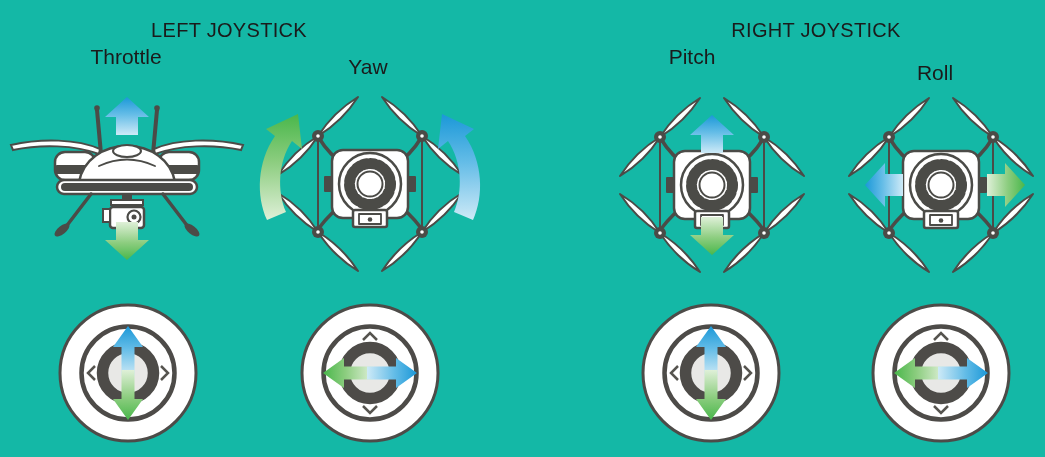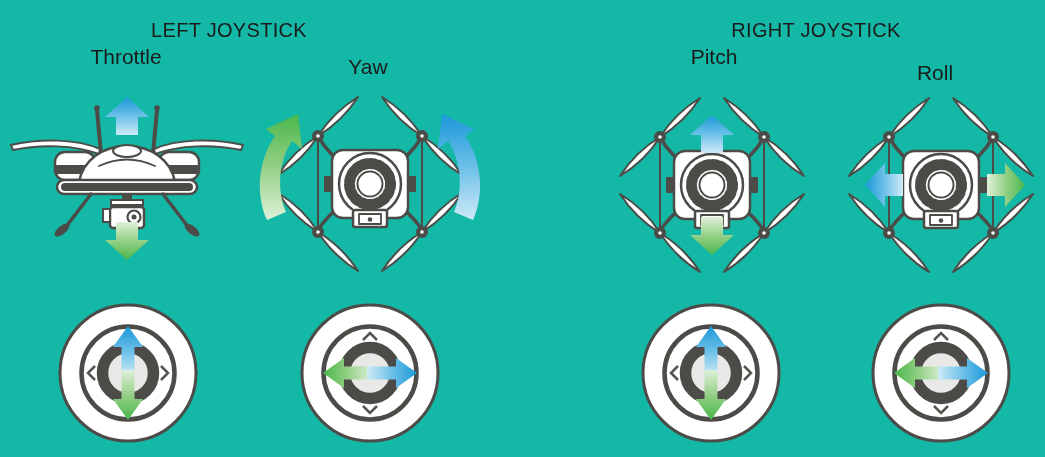--- a/index.html
+++ b/index.html
@@ -107,21 +107,21 @@
           <circle cx="0" cy="35.5" r="2.3" fill="#4B4B47" stroke="none"></circle>
         </g>
       </symbol>
     </defs>
   </svg>
 
   <div class="title" style="left:229px;top:19px">LEFT JOYSTICK</div>
   <div class="lbl" style="left:126px;top:45px">Throttle</div>
   <div class="lbl" style="left:368px;top:55px">Yaw</div>
   <div class="title" style="left:816px;top:19px">RIGHT JOYSTICK</div>
-  <div class="lbl" style="left:714px;top:45px">Pitch</div>
+  <div class="lbl" style="left:692px;top:45px">Pitch</div>
   <div class="lbl" style="left:935px;top:61px">Roll</div>
 
   <svg class="cell" style="left:8px;top:92px" width="238" height="170" viewBox="0 0 238 170">
     <use href="#arrow-stub" fill="url(#gradBlue)" transform="translate(119,5)"></use>
     <use href="#drone-front" transform="translate(119,90)"></use>
     <use href="#arrow-stub" fill="url(#gradGreen)" transform="translate(119,168) rotate(180)"></use>
   </svg>
 
   <svg class="cell" style="left:253px;top:88px" width="234" height="190" viewBox="0 0 234 190">
     <use href="#drone-top" transform="translate(117,96)"></use>

